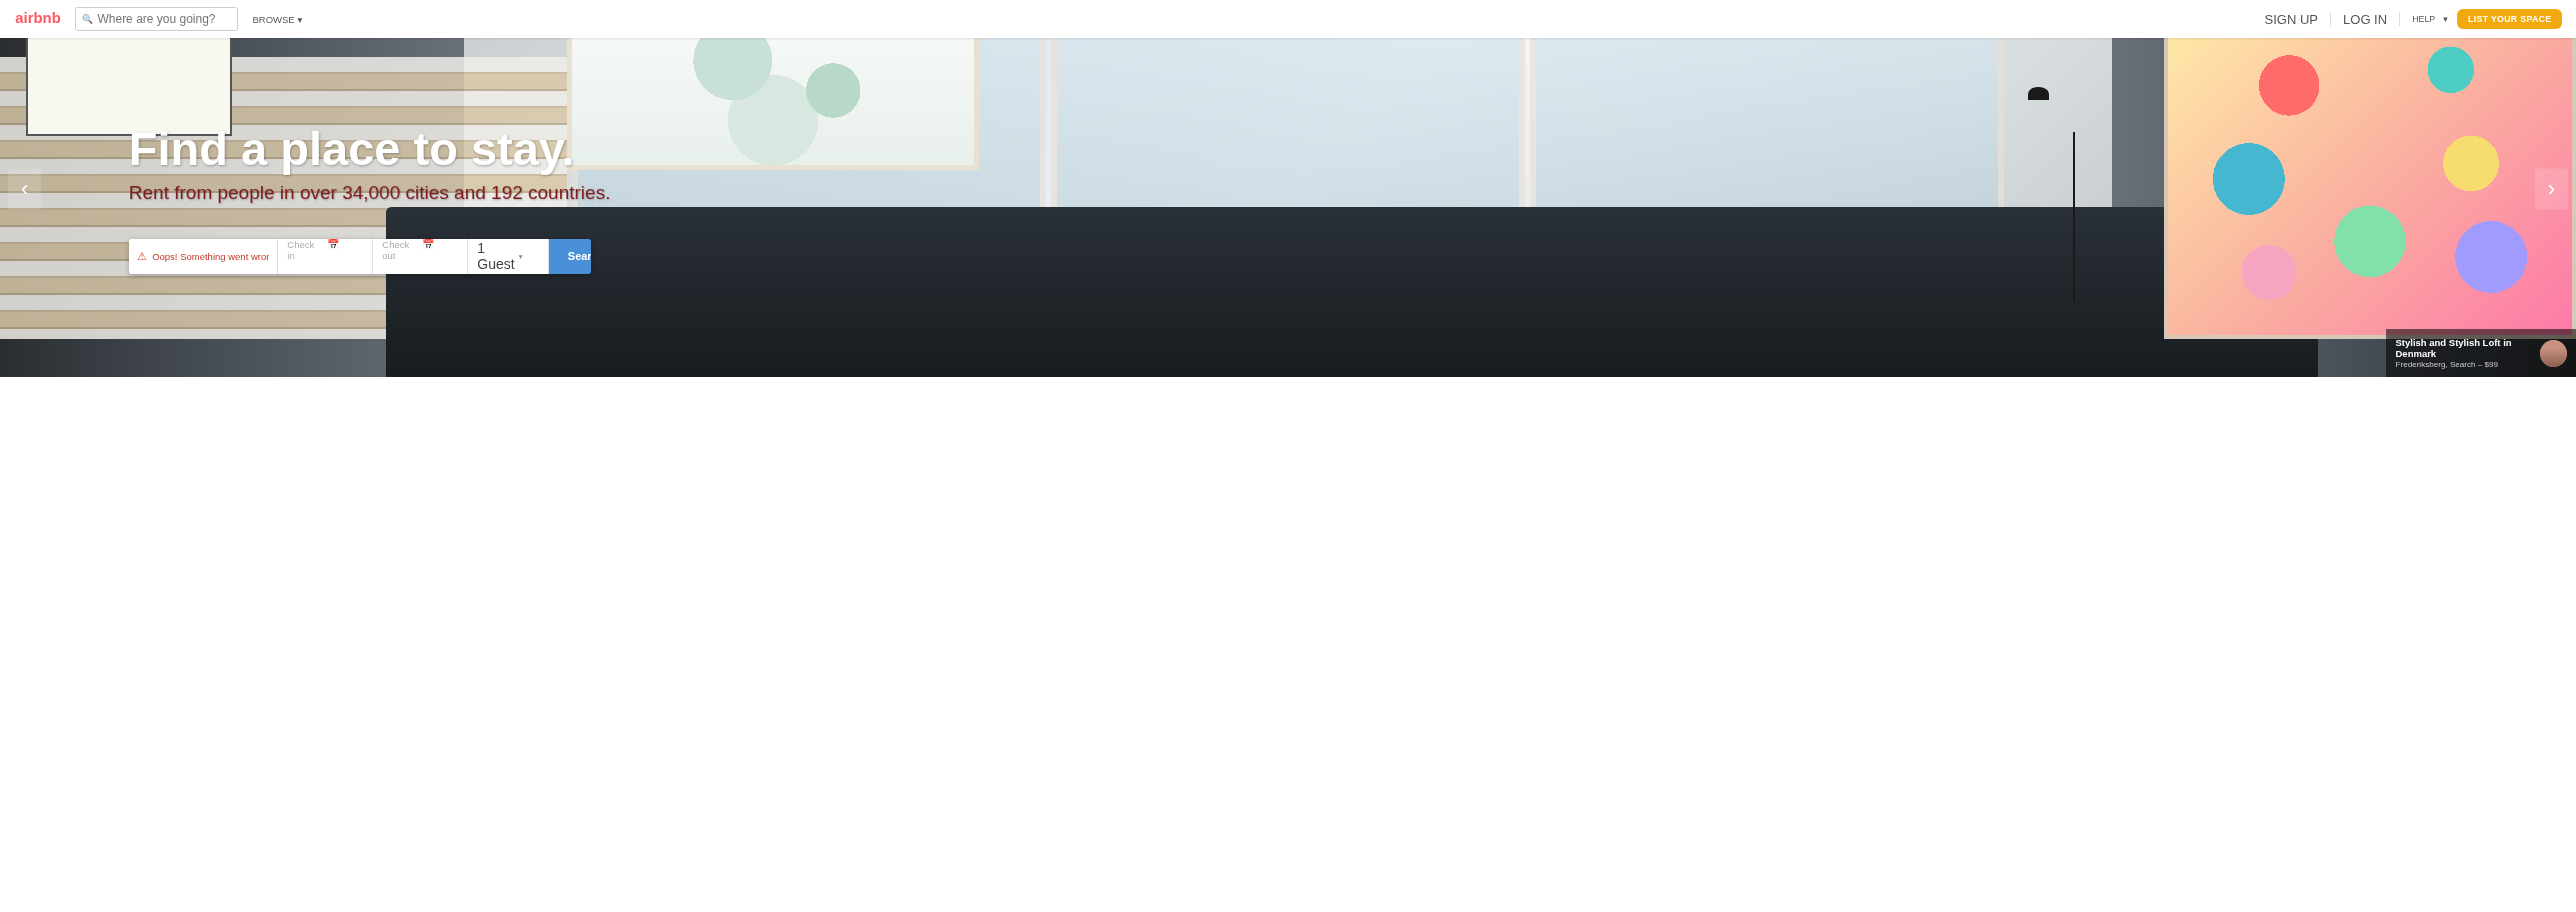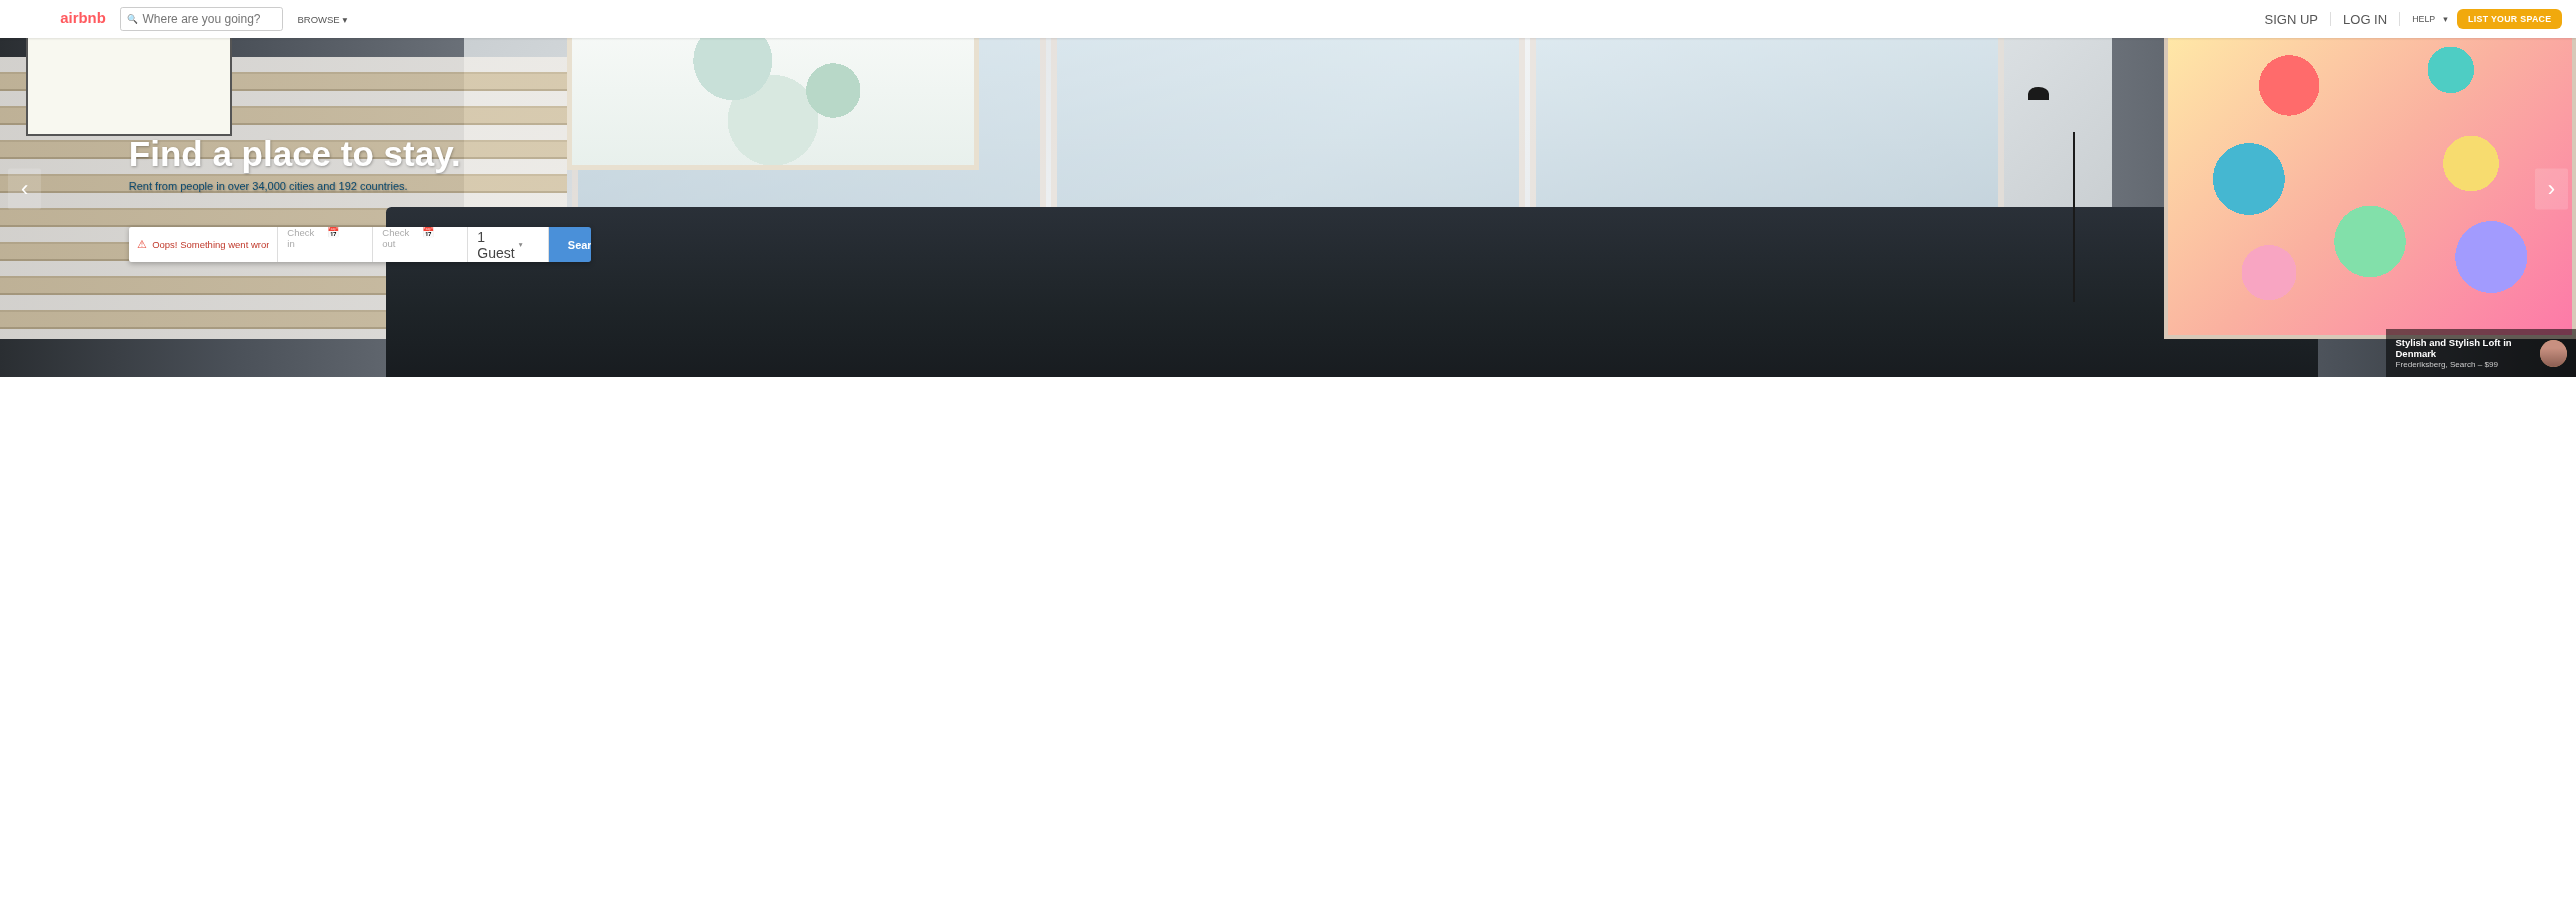--- a/index.html
+++ b/index.html
@@ -13,21 +13,20 @@
       background: #fff;
       display: flex;
       align-items: center;
       padding: 0 13.6px;
       z-index: 100;
       box-shadow: 0 0.7px 2px rgba(0,0,0,0.1);
     }
     .logo {
       margin-right: 11px;
       flex-shrink: 0;
-      margin-left: 45px;
     }
     .logo svg { width: 50px; height: 20.4px; }
     .search-bar {
       display: flex;
       align-items: center;
       border: 0.7px solid #ccc;
       border-radius: 2.7px;
       padding: 4.1px 6.8px;
       width: 163px;
       background: #fff;
@@ -312,30 +311,30 @@
       position: absolute;
       top: 0; left: 0; right: 0; bottom: 0;
       display: flex;
       flex-direction: column;
       justify-content: center;
       padding-left: 5%;
       padding-top: 20.4px;
       z-index: 20;
     }
     .hero-title {
-      font-size: 35px;
+      font-size: 47px;
       font-weight: 700;
       color: #fff;
       text-shadow: 0.7px 0.7px 2.7px rgba(0,0,0,0.3);
       margin-bottom: 6.8px;
       line-height: 1.1;
     }
     .hero-subtitle {
-      font-size: 11px;
-      color: #0c4a6e;
+      font-size: 19px;
+      color: #7f1d1d;
       text-shadow: 0.7px 0.7px 2px rgba(0,0,0,0.3);
       margin-bottom: 35px;
     }
 
     
     .search-form {
       display: flex;
       align-items: stretch;
       height: 35px;
       max-width: 462px;

